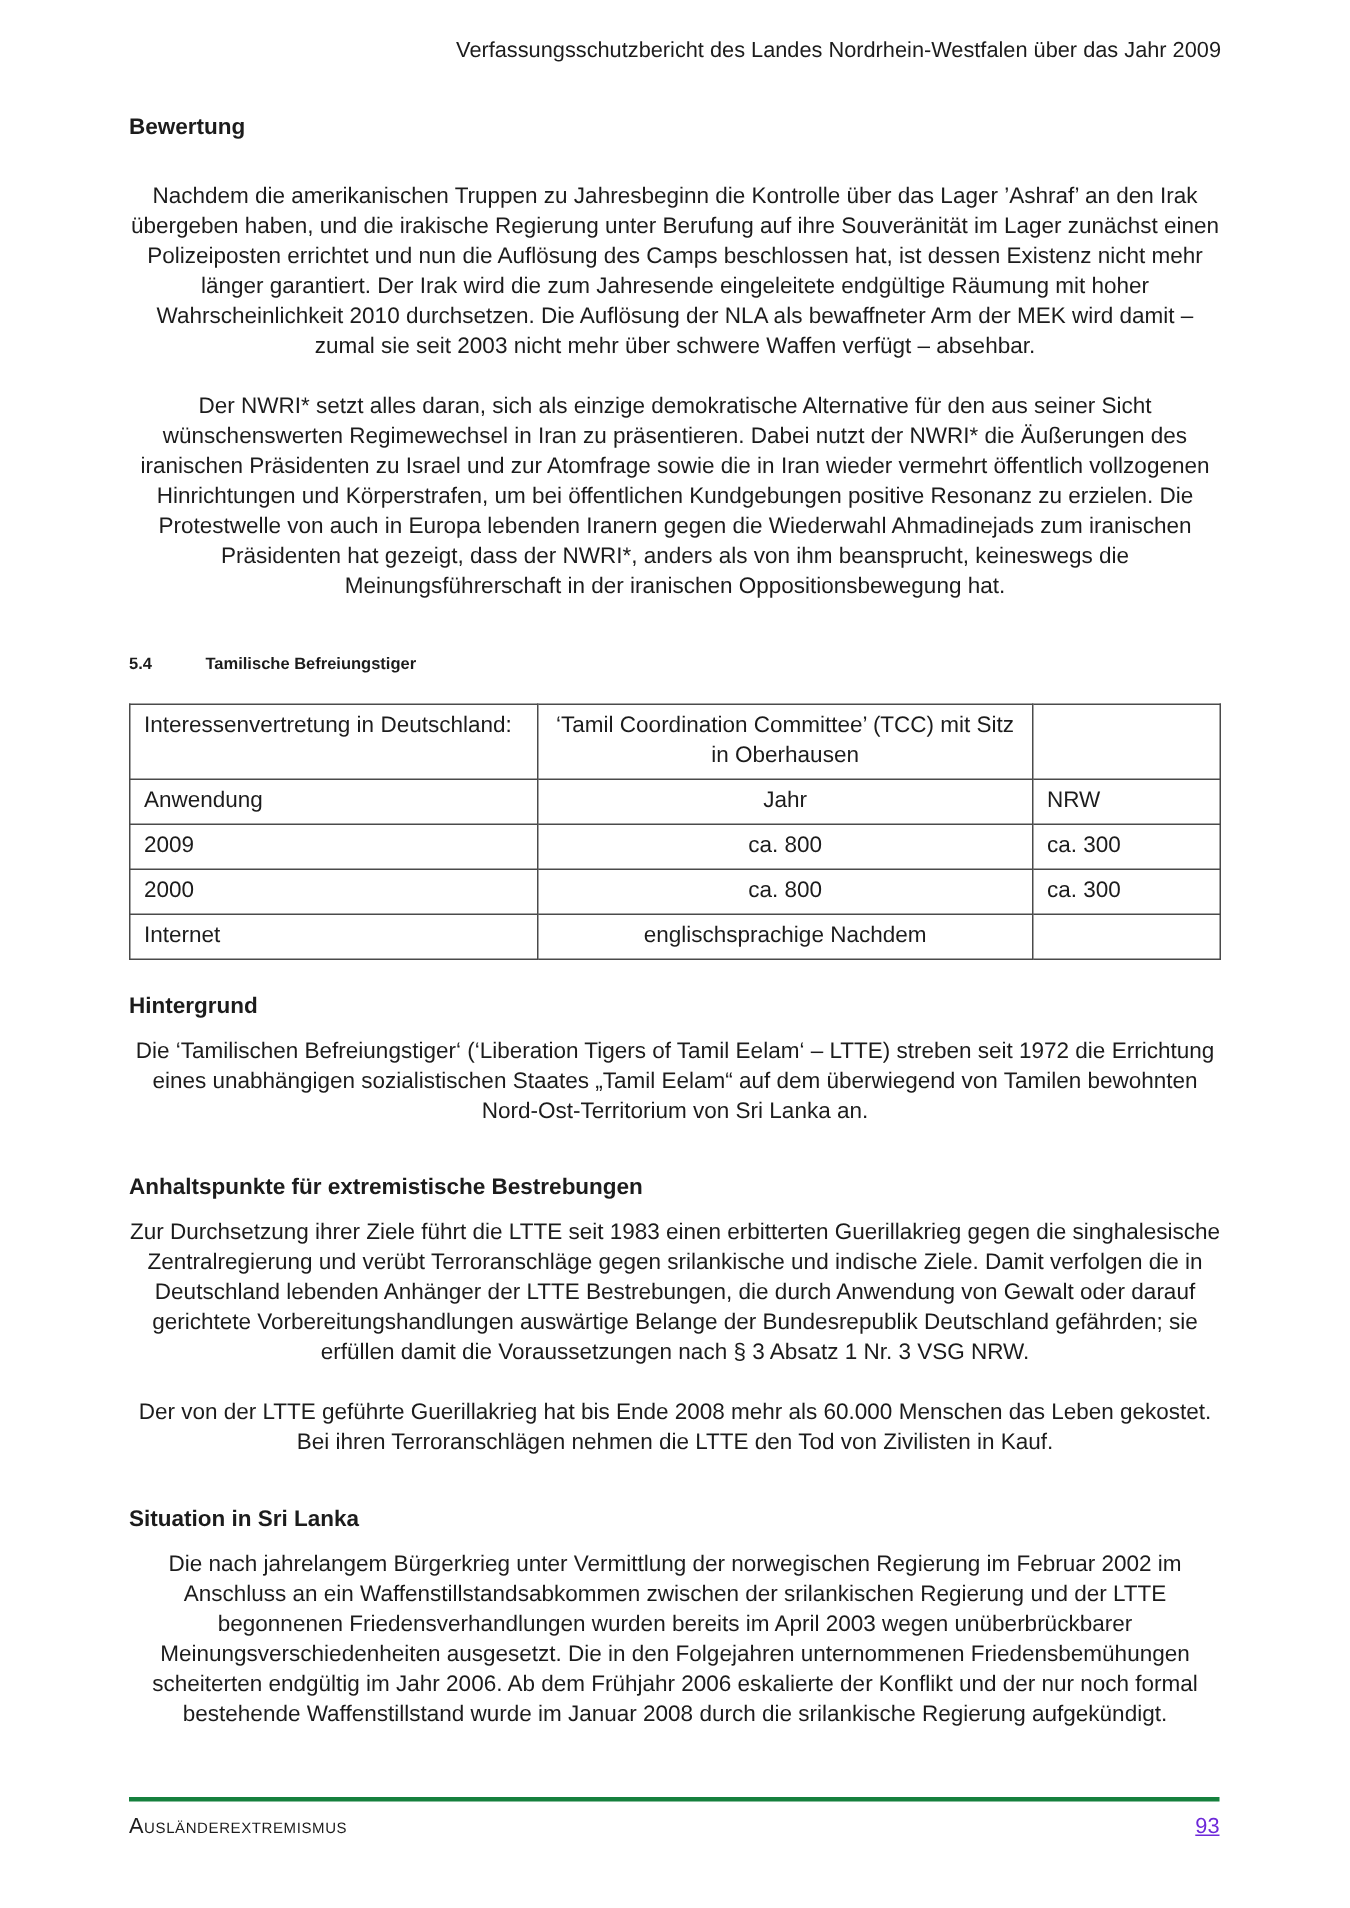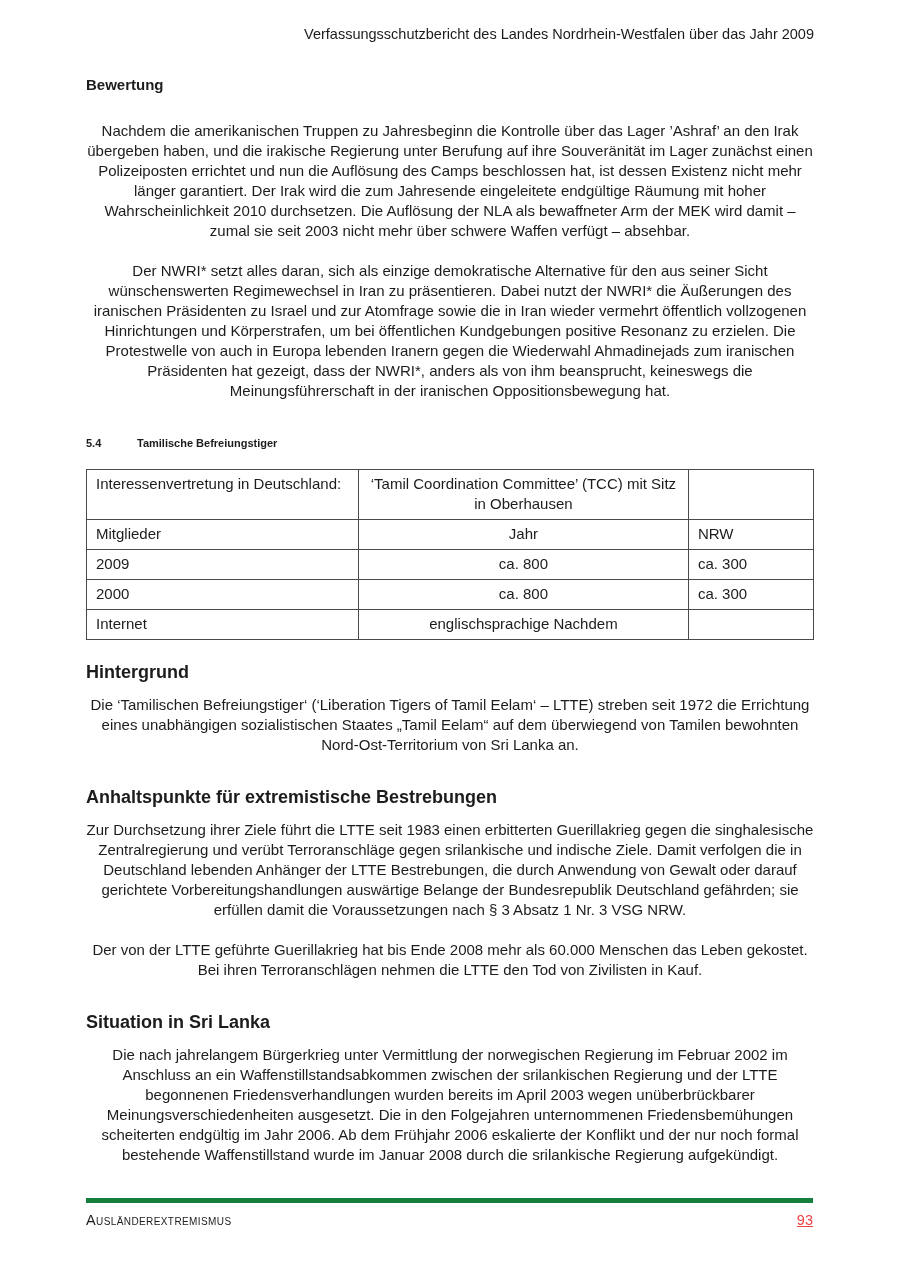--- a/index.html
+++ b/index.html
@@ -52,46 +52,46 @@
   table.info-table td {
     border: 1px solid #4a4a4a;
     padding: 4px 9px 5px 9px;
     vertical-align: top;
     line-height: 20px;
   }
   table.info-table td.c0 { width: 37.4%; }
   table.info-table td.c1 { width: 45.4%; text-align: center; }
   table.info-table td.c2 { width: 17.2%; }
   .sub-heading {
-    font-size: 18px;
+    font-size: 15px;
     font-weight: bold;
     margin-top: 32px;
     margin-bottom: 12px;
   }
   .sub-heading.first-after-table { margin-top: 0; }
   .page-footer {
     position: absolute;
     left: 86px;
     right: 87px;
     top: 1198px;
-    border-top: 5px solid #15803d;
+    border-top: 3px solid #15803d;
     padding-top: 9px;
     display: flex;
     justify-content: space-between;
     align-items: baseline;
   }
   .footer-label {
     font-variant: small-caps;
     font-size: 14.5px;
     letter-spacing: 0.4px;
     color: #1c1c1c;
   }
   .footer-page {
     font-size: 14.5px;
-    color: #ef4444;
+    color: #6d28d9;
     text-decoration: underline;
   }
 </style>
 </head>
 <body>
 
 <div class="page">
 
   <div class="running-header">
     <span>Verfassungsschutzbericht des Landes Nordrhein-Westfalen über das Jahr 2009</span>
@@ -107,21 +107,21 @@
   </div>
 
   <table class="info-table">
     <tbody>
       <tr>
         <td class="c0">Interessenvertretung in Deutschland:</td>
         <td class="c1">‘Tamil Coordination Committee’ (TCC) mit Sitz in Oberhausen</td>
         <td class="c2"></td>
       </tr>
       <tr>
-        <td class="c0">Mitglieder</td>
+        <td class="c0">Anwendung</td>
         <td class="c1">Jahr</td>
         <td class="c2">NRW</td>
       </tr>
       <tr>
         <td class="c0">2009</td>
         <td class="c1">ca. 800</td>
         <td class="c2">ca. 300</td>
       </tr>
       <tr>
         <td class="c0">2000</td>

